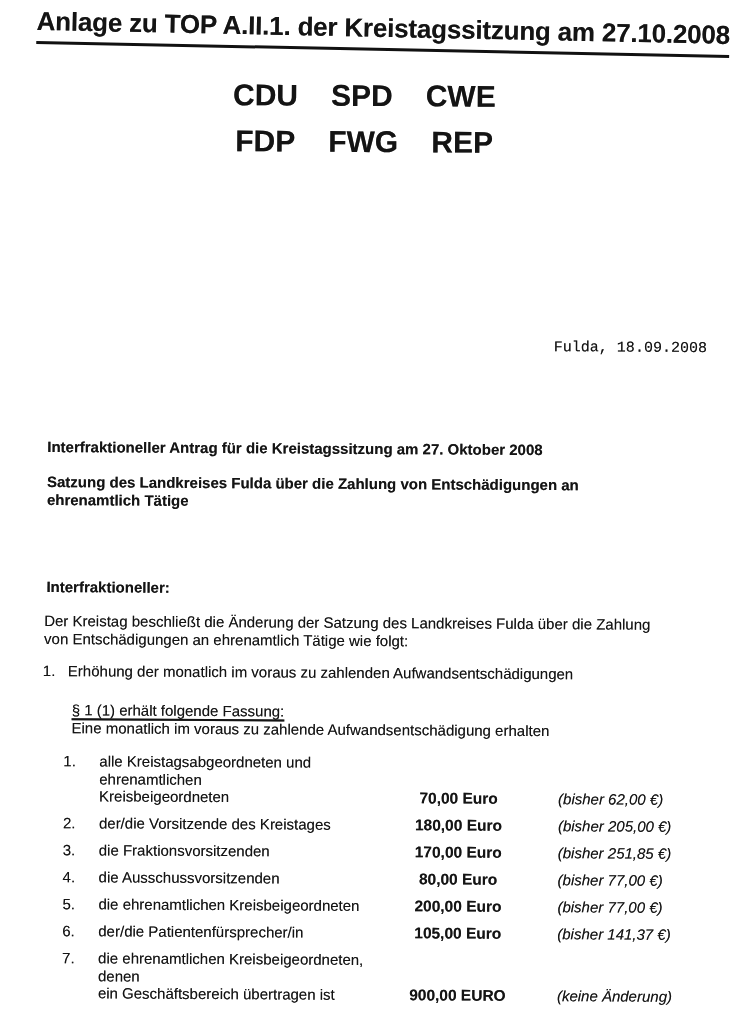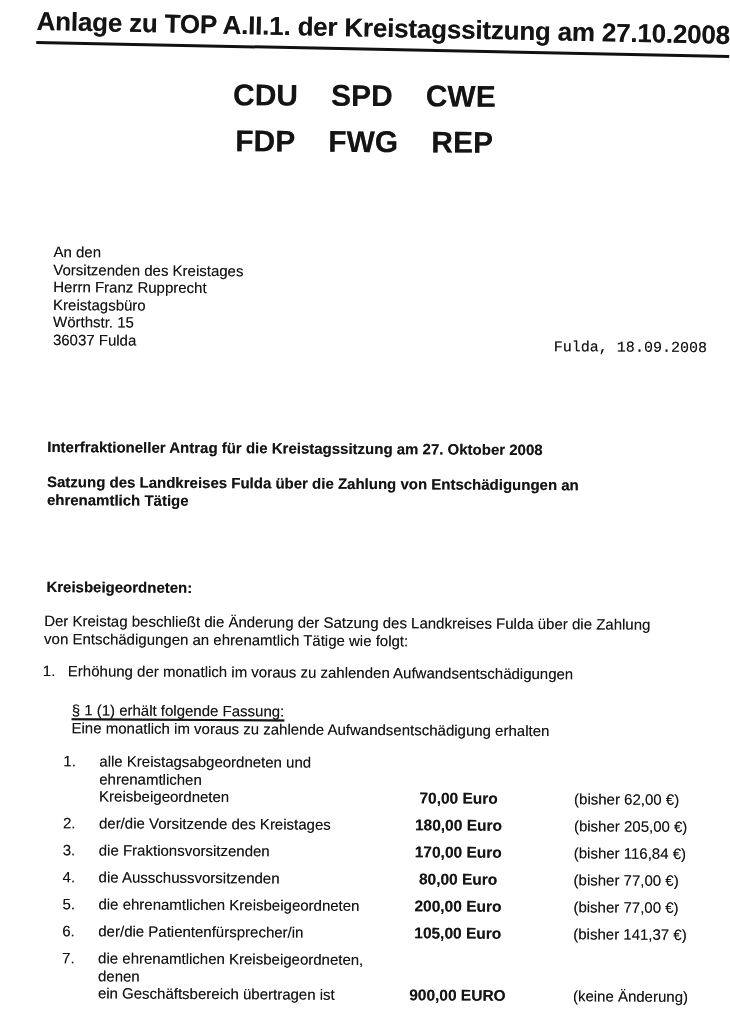--- a/index.html
+++ b/index.html
@@ -68,21 +68,21 @@
     display: grid;
     grid-template-columns: 36px 288px 143px auto;
     align-items: end;
     margin-bottom: 9.4px;
     font-size: 15px;
     line-height: 17.6px;
   }
   .allowances .num  { align-self: start; }
   .allowances .desc { white-space: pre-line; }
   .allowances .amount { font-weight: 700; text-align: center; font-size: 15.5px; }
-  .allowances .prev { margin-left: 44px; white-space: nowrap; }
+  .allowances .prev { font-style: italic; margin-left: 28px; white-space: nowrap; }
 </style>
 </head>
 <body>
 
 <div class="page">
 
   <div class="doc-header">
     <span class="title">Anlage zu TOP A.II.1. der Kreistagssitzung am 27.10.2008</span>
   </div>
 
@@ -94,36 +94,28 @@
         <span>SPD</span>
         <span>CWE</span>
       </div>
       <div class="row">
         <span>FDP</span>
         <span>FWG</span>
         <span>REP</span>
       </div>
     </div>
 
-    <div class="address">
-      <div>An den</div>
-      <div>Vorsitzenden des Kreistages</div>
-      <div>Herrn Franz Rupprecht</div>
-      <div>Kreistagsbüro</div>
-      <div>Wörthstr. 15</div>
-      <div>36037 Fulda</div>
-    </div>
 
     <div class="dateline">Fulda, 18.09.2008</div>
 
     <div class="subject1">Interfraktioneller Antrag für die Kreistagssitzung am 27. Oktober 2008</div>
     <div class="subject2">Satzung des Landkreises Fulda über die Zahlung von Entschädigungen an
 ehrenamtlich Tätige</div>
 
-    <div class="proposal-heading">Kreisbeigeordneten:</div>
+    <div class="proposal-heading">Interfraktioneller:</div>
     <div class="proposal-text">Der Kreistag beschließt die Änderung der Satzung des Landkreises Fulda über die Zahlung
 von Entschädigungen an ehrenamtlich Tätige wie folgt:</div>
 
     <div class="item1">
       <span class="num">1.</span>
       <span>Erhöhung der monatlich im voraus zu zahlenden Aufwandsentschädigungen</span>
     </div>
 
     <div class="section">
       <div class="underlined">§ 1 (1) erhält folgende Fassung:</div>
@@ -141,21 +133,21 @@
       <div class="row">
         <span class="num">2.</span>
         <span class="desc">der/die Vorsitzende des Kreistages</span>
         <span class="amount">180,00 Euro</span>
         <span class="prev">(bisher 205,00 €)</span>
       </div>
       <div class="row">
         <span class="num">3.</span>
         <span class="desc">die Fraktionsvorsitzenden</span>
         <span class="amount">170,00 Euro</span>
-        <span class="prev">(bisher 116,84 €)</span>
+        <span class="prev">(bisher 251,85 €)</span>
       </div>
       <div class="row">
         <span class="num">4.</span>
         <span class="desc">die Ausschussvorsitzenden</span>
         <span class="amount">80,00 Euro</span>
         <span class="prev">(bisher 77,00 €)</span>
       </div>
       <div class="row">
         <span class="num">5.</span>
         <span class="desc">die ehrenamtlichen Kreisbeigeordneten</span>

